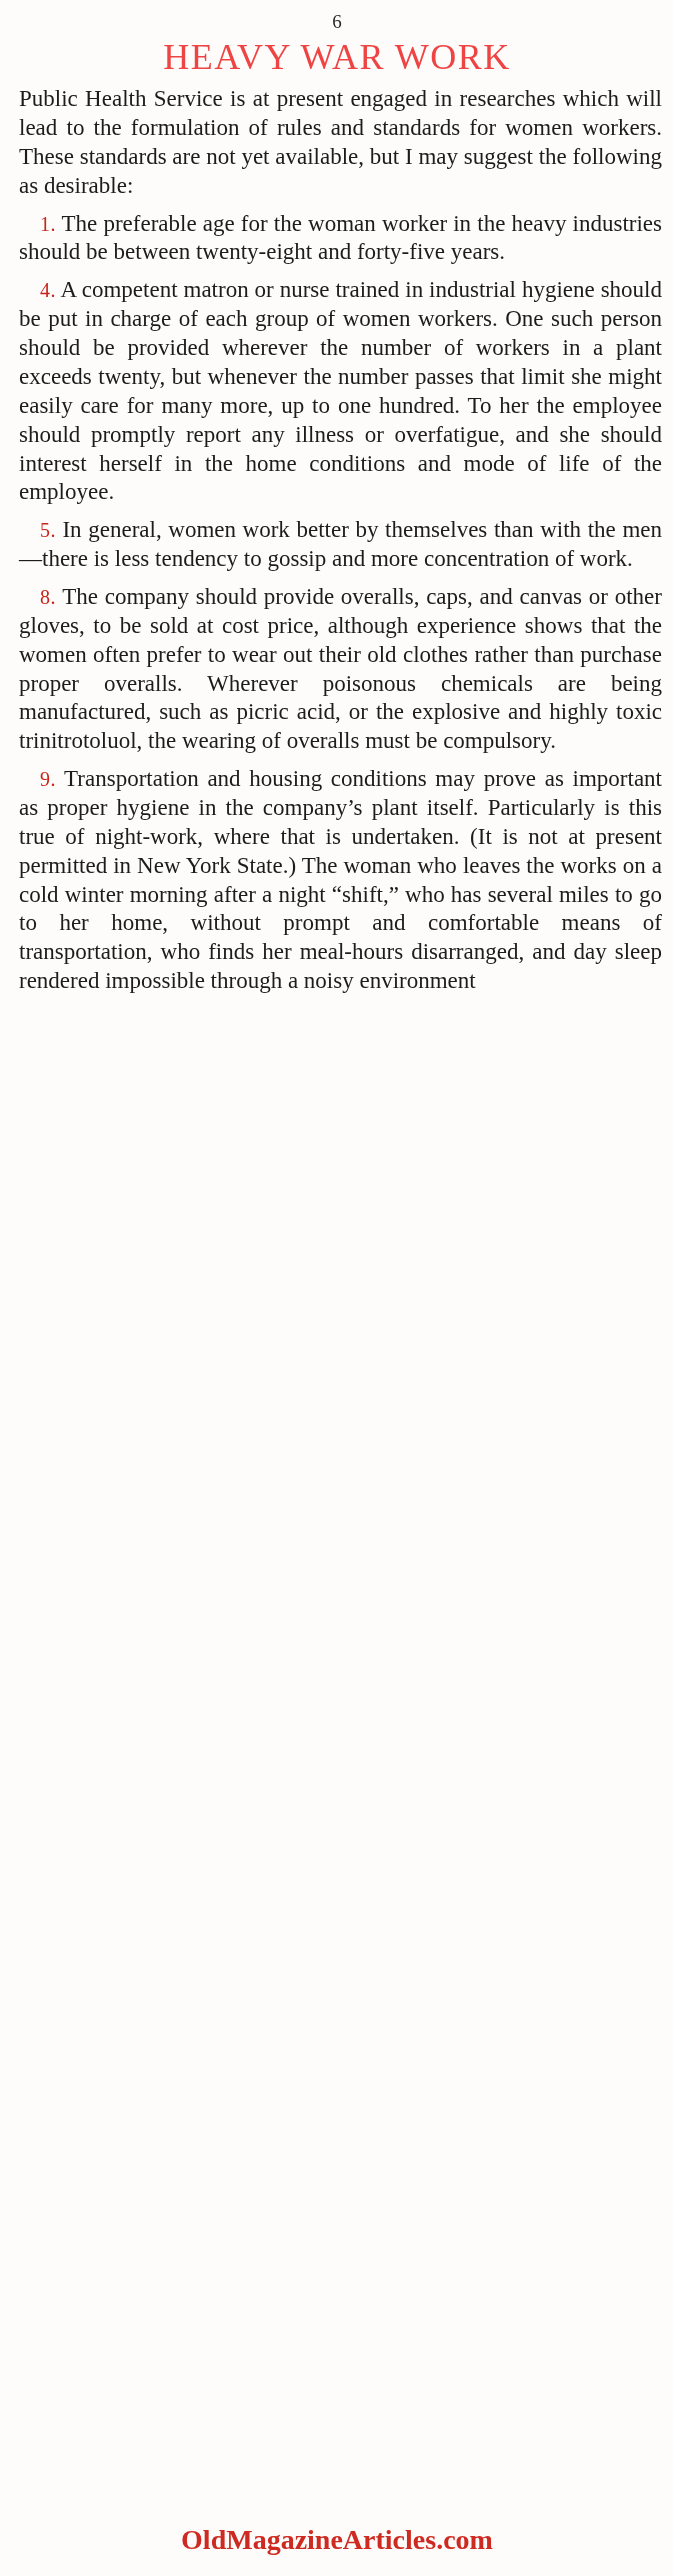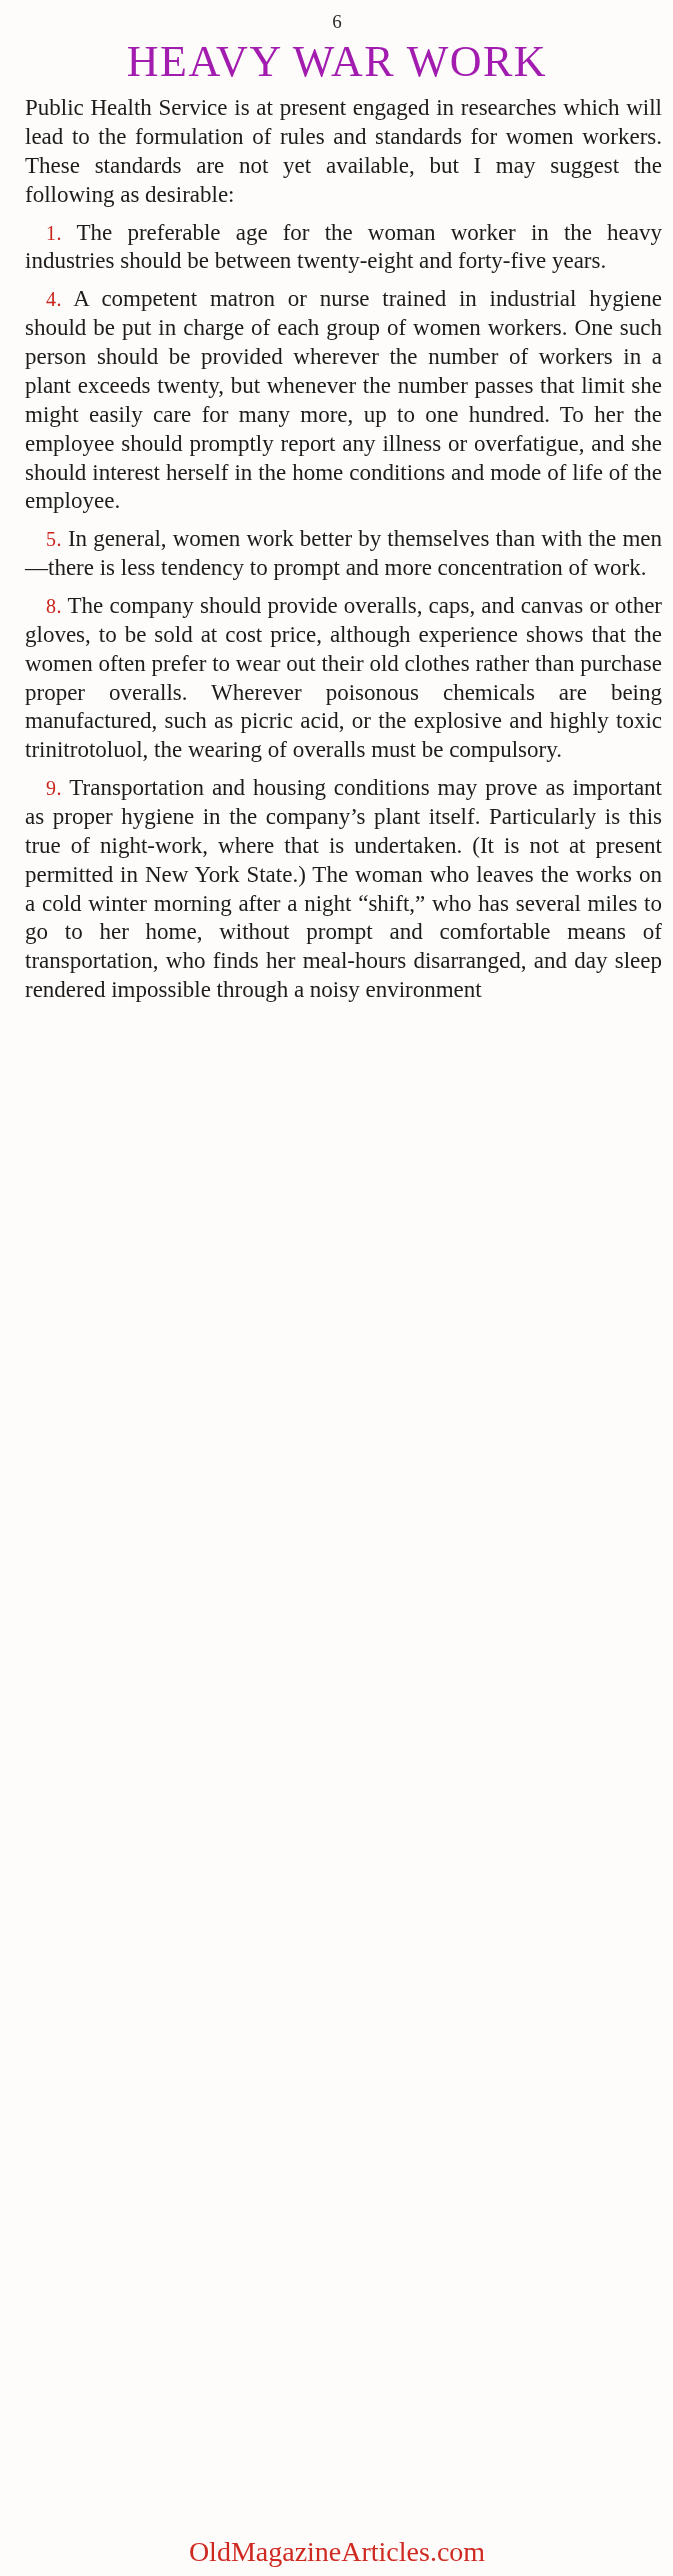--- a/index.html
+++ b/index.html
@@ -22,30 +22,30 @@
   }
   .page-number {
     text-align: center;
     font-size: 19px;
     color: #2a2a2a;
     margin: 10.6px 0 1.5px 0;
     font-family: "Liberation Serif", serif;
   }
   .title {
     text-align: center;
-    color: #a21caf;
-    font-size: 44px;
+    color: #ef4444;
+    font-size: 36px;
     letter-spacing: 1.5px;
     font-weight: normal;
     margin: 3px 0 7.6px 0;
     font-family: "Liberation Serif", serif;
     white-space: nowrap;
   }
   .column {
-    padding: 0 12px 0 25px;
+    padding: 0 12px 0 19px;
   }
   p {
     margin: 0 0 0 0;
     font-size: 23px;
     line-height: 1.255;
     color: #1c1c1c;
     text-align: justify;
     text-justify: inter-word;
     font-family: "Liberation Serif", serif;
     hyphens: manual;
@@ -59,22 +59,23 @@
   }
   .num {
     color: #c8241c;
     font-size: 20px;
     letter-spacing: 0.4px;
   }
   .footer {
     position: absolute;
     left: 0;
     right: 0;
-    bottom: 8px;
+    bottom: 20px;
     text-align: center;
+    font-weight: bold;
   }
   .footer-text {
     color: #cf2a21;
     font-size: 28px;
     font-family: "Liberation Serif", serif;
     letter-spacing: 0px;
     white-space: nowrap;
   }
 </style>
 </head>
@@ -97,21 +98,21 @@
 
 
 
     <p class="item">
       <span class="num">4.</span>
       <span>A competent matron or nurse trained in industrial hygiene should be put in charge of each group of women workers. One such person should be provided wherever the number of workers in a plant exceeds twenty, but whenever the number passes that limit she might easily care for many more, up to one hundred. To her the employee should promptly report any illness or overfatigue, and she should interest herself in the home conditions and mode of life of the employee.</span>
     </p>
 
     <p class="item">
       <span class="num">5.</span>
-      <span>In general, women work better by themselves than with the men—there is less tendency to prompt and more concentration of work.</span>
+      <span>In general, women work better by themselves than with the men—there is less tendency to gossip and more concentration of work.</span>
     </p>
 
 
 
     <p class="item">
       <span class="num">8.</span>
       <span>The company should provide overalls, caps, and canvas or other gloves, to be sold at cost price, although experience shows that the women often prefer to wear out their old clothes rather than purchase proper overalls.  Wherever poisonous chemicals are being manufactured, such as picric acid, or the explosive and highly toxic trinitrotoluol, the wearing of overalls must be compulsory.</span>
     </p>
 
     <p class="item">

